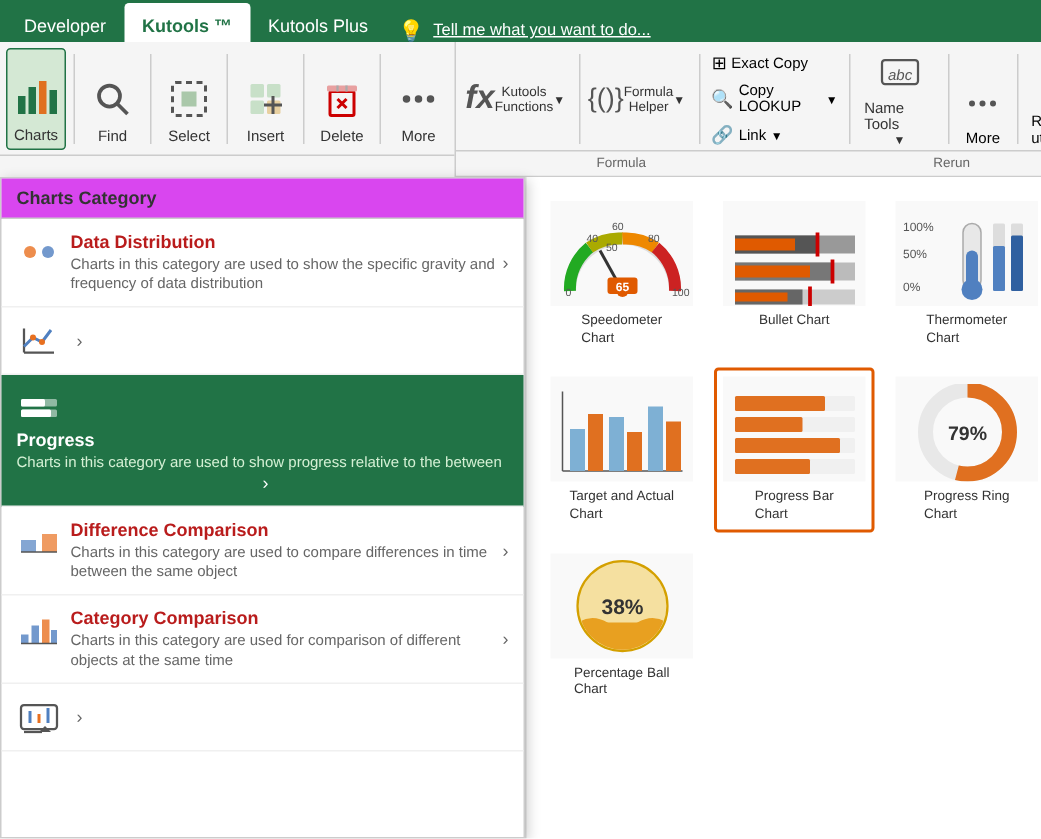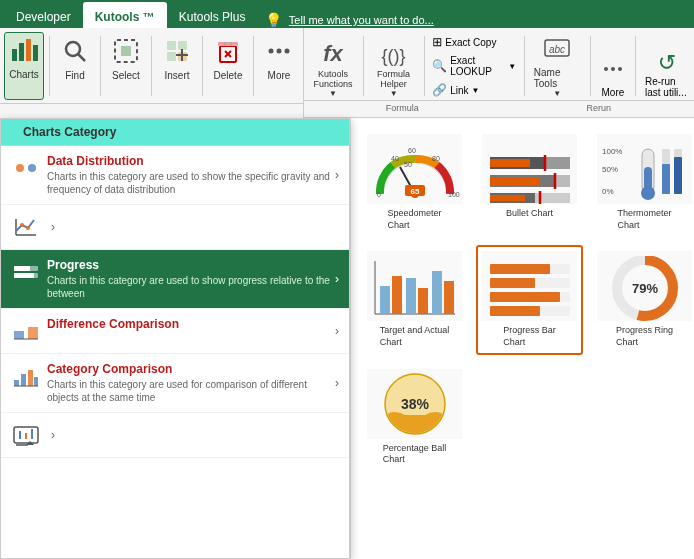--- a/index.html
+++ b/index.html
@@ -61,21 +61,21 @@
       align-items: flex-end;
       padding: 4px 4px 0 4px;
       gap: 2px;
     }
     .ribbon-btn {
       display: flex;
       flex-direction: column;
       align-items: center;
       justify-content: flex-end;
       min-width: 40px;
-      padding: 18px 4px;
+      padding: 2px 4px;
       cursor: pointer;
       border-radius: 3px;
       font-size: 10px;
       color: #333;
       height: 68px;
     }
     .ribbon-btn.active-btn {
       background: #d4e8d4;
       border: 1px solid #217346;
     }
@@ -115,21 +115,21 @@
     }
     .ribbon-right-btns {
       display: flex;
       height: 72px;
       align-items: flex-end;
       padding: 4px 4px 0 4px;
       gap: 2px;
     }
     .fx-btn {
       display: flex;
-      flex-direction: column;
+      flex-direction: row;
       align-items: center;
       justify-content: flex-end;
       min-width: 50px;
       padding: 2px 4px;
       cursor: pointer;
       border-radius: 3px;
       font-size: 10px;
       color: #333;
       height: 68px;
     }
@@ -218,39 +218,40 @@
       background: #fff;
       border: 1px solid #ccc;
       box-shadow: 2px 2px 8px rgba(0,0,0,0.2);
       z-index: 10;
       position: absolute;
       top: 0;
       left: 0;
       height: 441px;
     }
     .dropdown-header {
-      background: #5eead4;
-      padding: 6px 22px;
+      background: #d946ef;
+      padding: 6px 10px;
       font-size: 12px;
       font-weight: 600;
       color: #333;
       border-bottom: 1px solid #ccc;
     }
 
     .menu-item {
       display: flex;
       align-items: flex-start;
       padding: 8px 10px;
       cursor: pointer;
       border-bottom: 1px solid #f0f0f0;
       position: relative;
     }
     .menu-item.active-item {
       background: #217346;
       color: #fff;
+      flex-direction: column;
     }
     .menu-item.active-item .item-title { color: #fff; }
     .menu-item.active-item .item-desc { color: #d4f0d4; }
     .menu-item.active-item .item-arrow { color: #fff; }
 
     .item-icon {
       width: 30px;
       flex-shrink: 0;
       display: flex;
       align-items: center;
@@ -440,21 +441,21 @@
       </div>
       <div class="ribbon-separator"></div>
 
       <div class="formula-stacked">
         <div class="formula-stacked-item">
           <span style="font-size:12px;">⊞</span>
           <span>Exact Copy</span>
         </div>
         <div class="formula-stacked-item">
           <span style="font-size:12px;">🔍</span>
-          <span>Exact LOOKUP</span>
+          <span>Copy LOOKUP</span>
           <span style="font-size:8px;">▼</span>
         </div>
         <div class="formula-stacked-item">
           <span style="font-size:12px;">🔗</span>
           <span>Link</span>
           <span style="font-size:8px;">▼</span>
         </div>
       </div>
       <div class="ribbon-separator"></div>
 
@@ -545,20 +546,21 @@
     <div class="menu-item">
       <div class="item-icon">
         <svg width="28" height="28" viewBox="0 0 28 28">
           <rect x="2" y="14" width="10" height="8" fill="#5080c0" opacity="0.7"></rect>
           <rect x="16" y="10" width="10" height="12" fill="#e87020" opacity="0.7"></rect>
           <line x1="2" y1="22" x2="26" y2="22" stroke="#555" stroke-width="1"></line>
         </svg>
       </div>
       <div class="item-content">
         <div class="item-title">Difference Comparison</div>
+        <div class="item-desc">Charts in this category are used to compare differences in time between the same object</div>
       </div>
       <div class="item-arrow">›</div>
     </div>
 
     <div class="menu-item">
       <div class="item-icon">
         <svg width="28" height="28" viewBox="0 0 28 28">
           <rect x="2" y="18" width="5" height="6" fill="#5080c0" opacity="0.8"></rect>
           <rect x="9" y="12" width="5" height="12" fill="#5080c0" opacity="0.8"></rect>
           <rect x="16" y="8" width="5" height="16" fill="#e87020" opacity="0.8"></rect>

